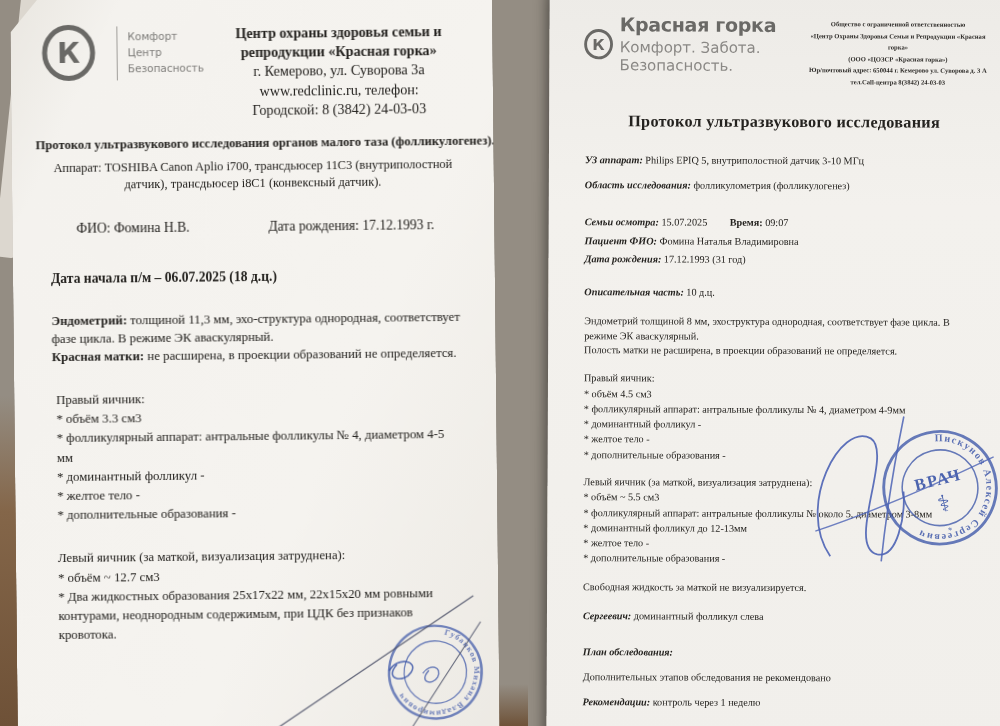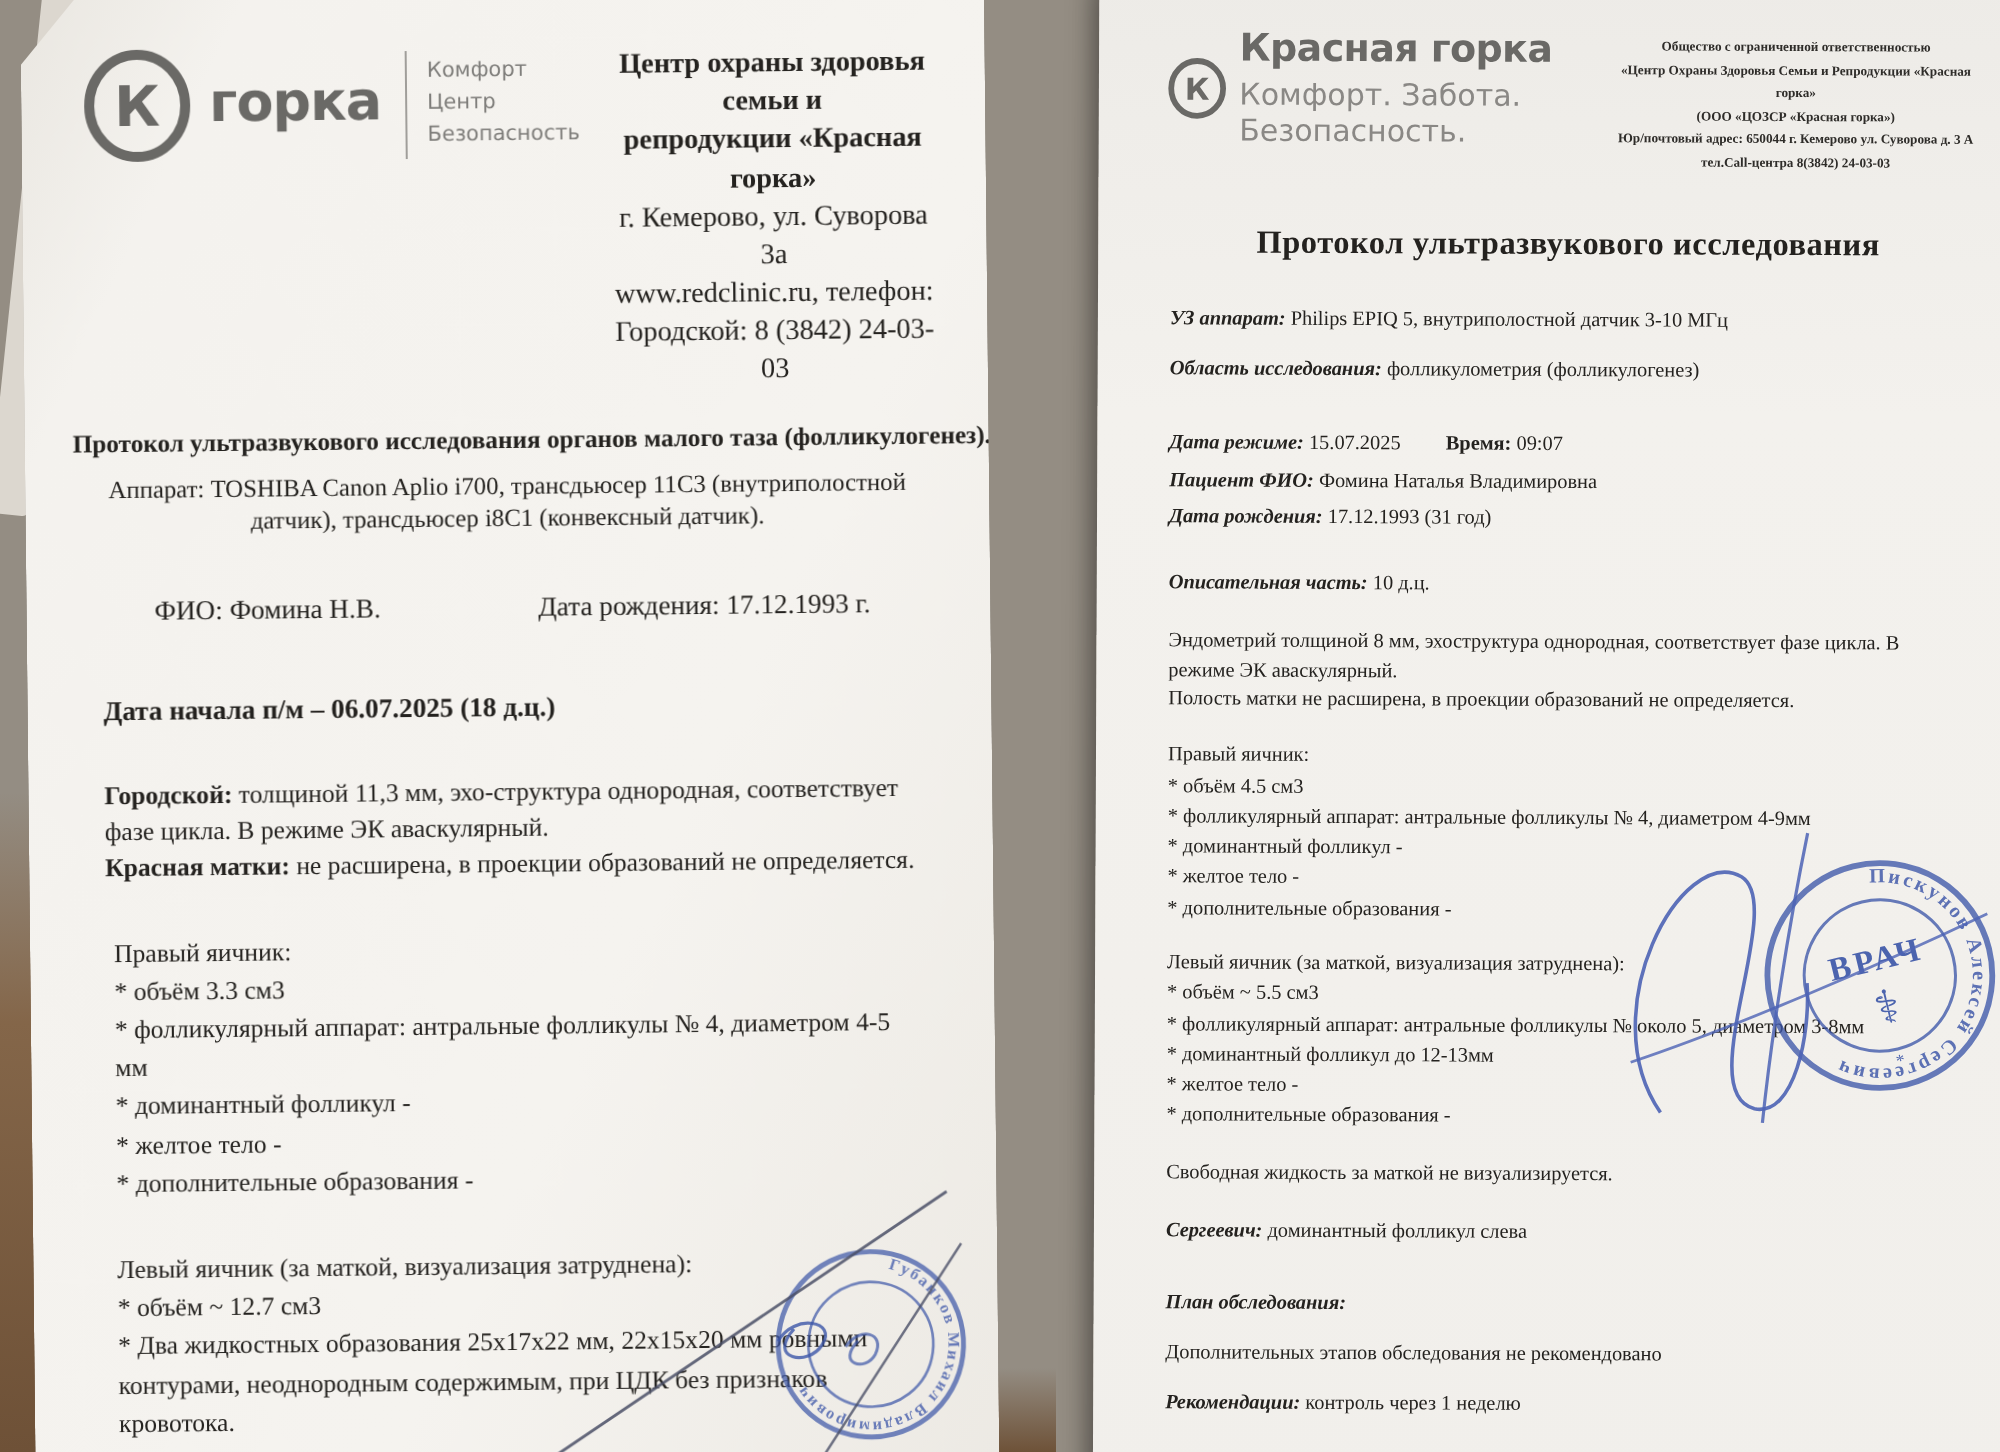--- a/index.html
+++ b/index.html
@@ -100,21 +100,20 @@
 
 <div class="paper paper-left">
 
   <div class="lp-header">
     <div class="logo-block">
       <svg width="56" height="58" viewBox="0 0 56 58">
         <ellipse cx="28" cy="29" rx="24" ry="25.5" fill="none" stroke="#6a6966" stroke-width="5"></ellipse>
         <text x="28" y="39" text-anchor="middle" font-family="'DejaVu Sans',sans-serif" font-weight="bold" font-size="28" fill="#6a6966">К</text>
       </svg>
       <div class="logo-text">
-        <div>горка</div>
       </div>
       <div class="logo-divider"></div>
       <div class="logo-tagline">
         <div>Комфорт</div>
         <div>Центр</div>
         <div>Безопасность</div>
       </div>
     </div>
     <div class="lp-head-text">
       <div class="hl-bold">Центр охраны здоровья семьи и</div>
@@ -129,21 +128,21 @@
   <div class="lp-apparatus">Аппарат: TOSHIBA Canon Aplio i700, трансдьюсер 11С3 (внутриполостной датчик), трансдьюсер i8C1 (конвексный датчик).</div>
 
   <div class="lp-idrow">
     <div><span>ФИО:</span> <span>Фомина Н.В.</span></div>
     <div><span>Дата рождения:</span> <span>17.12.1993 г.</span></div>
   </div>
 
   <div class="lp-cycle">Дата начала п/м – 06.07.2025 (18 д.ц.)</div>
 
   <div class="lp-para">
-    <div><span class="b">Городской:</span> <span>толщиной 11,3 мм, эхо-структура однородная, соответствует фазе цикла. В режиме ЭК аваскулярный.</span></div>
+    <div><span class="b">Эндометрий:</span> <span>толщиной 11,3 мм, эхо-структура однородная, соответствует фазе цикла. В режиме ЭК аваскулярный.</span></div>
     <div><span class="b">Красная матки:</span> <span>не расширена, в проекции образований не определяется.</span></div>
   </div>
 
   <div class="lp-list">
     <div>Правый яичник:</div>
     <div>* объём 3.3 см3</div>
     <div>* фолликулярный аппарат: антральные фолликулы № 4, диаметром 4-5 мм</div>
     <div>* доминантный фолликул -</div>
     <div>* желтое тело -</div>
     <div>* дополнительные образования -</div>
@@ -204,21 +203,21 @@
   <div class="rp-line mt22">
     <span class="bi">УЗ аппарат:</span>
     <span>Philips EPIQ 5, внутриполостной датчик 3-10 МГц</span>
   </div>
   <div class="rp-line">
     <span class="bi">Область исследования:</span>
     <span>фолликулометрия (фолликулогенез)</span>
   </div>
 
   <div class="rp-line mt22">
-    <span class="bi">Дата режиме:</span>
+    <span class="bi">Семьи осмотра:</span>
     <span>15.07.2025</span>
     <span class="b" style="margin-left:20px;">Время:</span>
     <span>09:07</span>
   </div>
   <div class="rp-line mt4">
     <span class="bi">Пациент ФИО:</span>
     <span>Фомина Наталья Владимировна</span>
   </div>
   <div class="rp-line mt4">
     <span class="bi">Дата рождения:</span>

